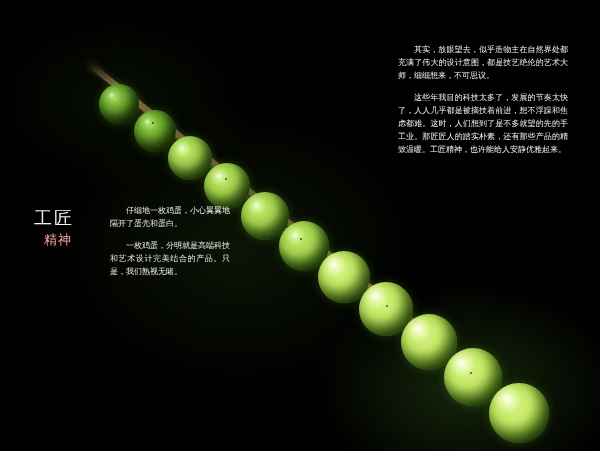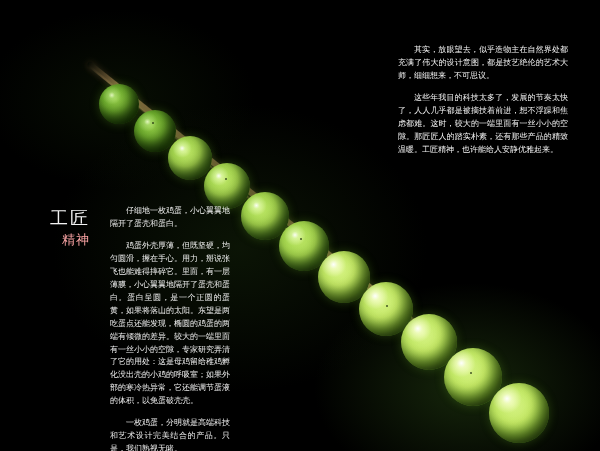--- a/index.html
+++ b/index.html
@@ -83,21 +83,21 @@
   .txt {
     position: absolute;
     color: #ffffff;
     font-family: "DejaVu Sans", "Liberation Sans", sans-serif;
   }
 
   #title-block {
     left: 34px;
     top: 207px;
     width: 56px;
-    text-align: right;
+    text-align: left;
     line-height: 1.22;
   }
   #title-block .t1 {
     font-size: 18px;
     letter-spacing: 2px;
     color: #f2f2f2;
   }
   #title-block .t2 {
     font-size: 13px;
     letter-spacing: 1px;
@@ -162,22 +162,21 @@
     <div class="speck" style="left:470px; top:372px;"></div>
   </div>
 
   <div class="txt" id="title-block">
     <div class="t1">工匠</div>
     <div class="t2">精神</div>
   </div>
 
   <div class="txt" id="left-column">
     <p>仔细地一枚鸡蛋，小心翼翼地隔开了蛋壳和蛋白。</p>
-    <p>鸡蛋外壳厚薄，但既坚硬，均匀圆滑，握在手心。用力，掰说张飞也能难得摔碎它。里面，有一层薄膜，小心翼翼地隔开了蛋壳和蛋白。蛋白呈圆，是一个正圆的蛋黄，如果将落山的太阳。东望是两吃蛋点还能发现，椭圆的鸡蛋的两端有倾微的差异。较大的一端里面有一丝小小的空隙，专家研究弄清了它的用处：这是母鸡留给稚鸡孵化没出壳的小鸡的呼吸室；如果外部的寒冷热异常，它还能调节蛋液的体积，以免蛋破壳壳。</p>
     <p>一枚鸡蛋，分明就是高端科技和艺术设计完美结合的产品。只是，我们熟视无睹。</p>
   </div>
 
   <div class="txt" id="right-column">
     <p>其实，放眼望去，似乎造物主在自然界处都充满了伟大的设计意图，都是技艺绝伦的艺术大师，细细想来，不可思议。</p>
-    <p>这些年我目的科技太多了，发展的节奏太快了，人人几乎都是被摘技着前进，想不浮躁和焦虑都难。这时，较大的一端里面有一丝小小的空隙。那匠匠人的踏实朴素，还有那些产品的精致温暖。工匠精神，也许能给人安静优雅起来。</p>
+    <p>这些年我目的科技太多了，发展的节奏太快了，人人几乎都是被摘技着前进，想不浮躁和焦虑都难。这时，人们想到了是不多就望的先的手工业。那匠匠人的踏实朴素，还有那些产品的精致温暖。工匠精神，也许能给人安静优雅起来。</p>
   </div>
 
 </div>
 
 </body></html>

